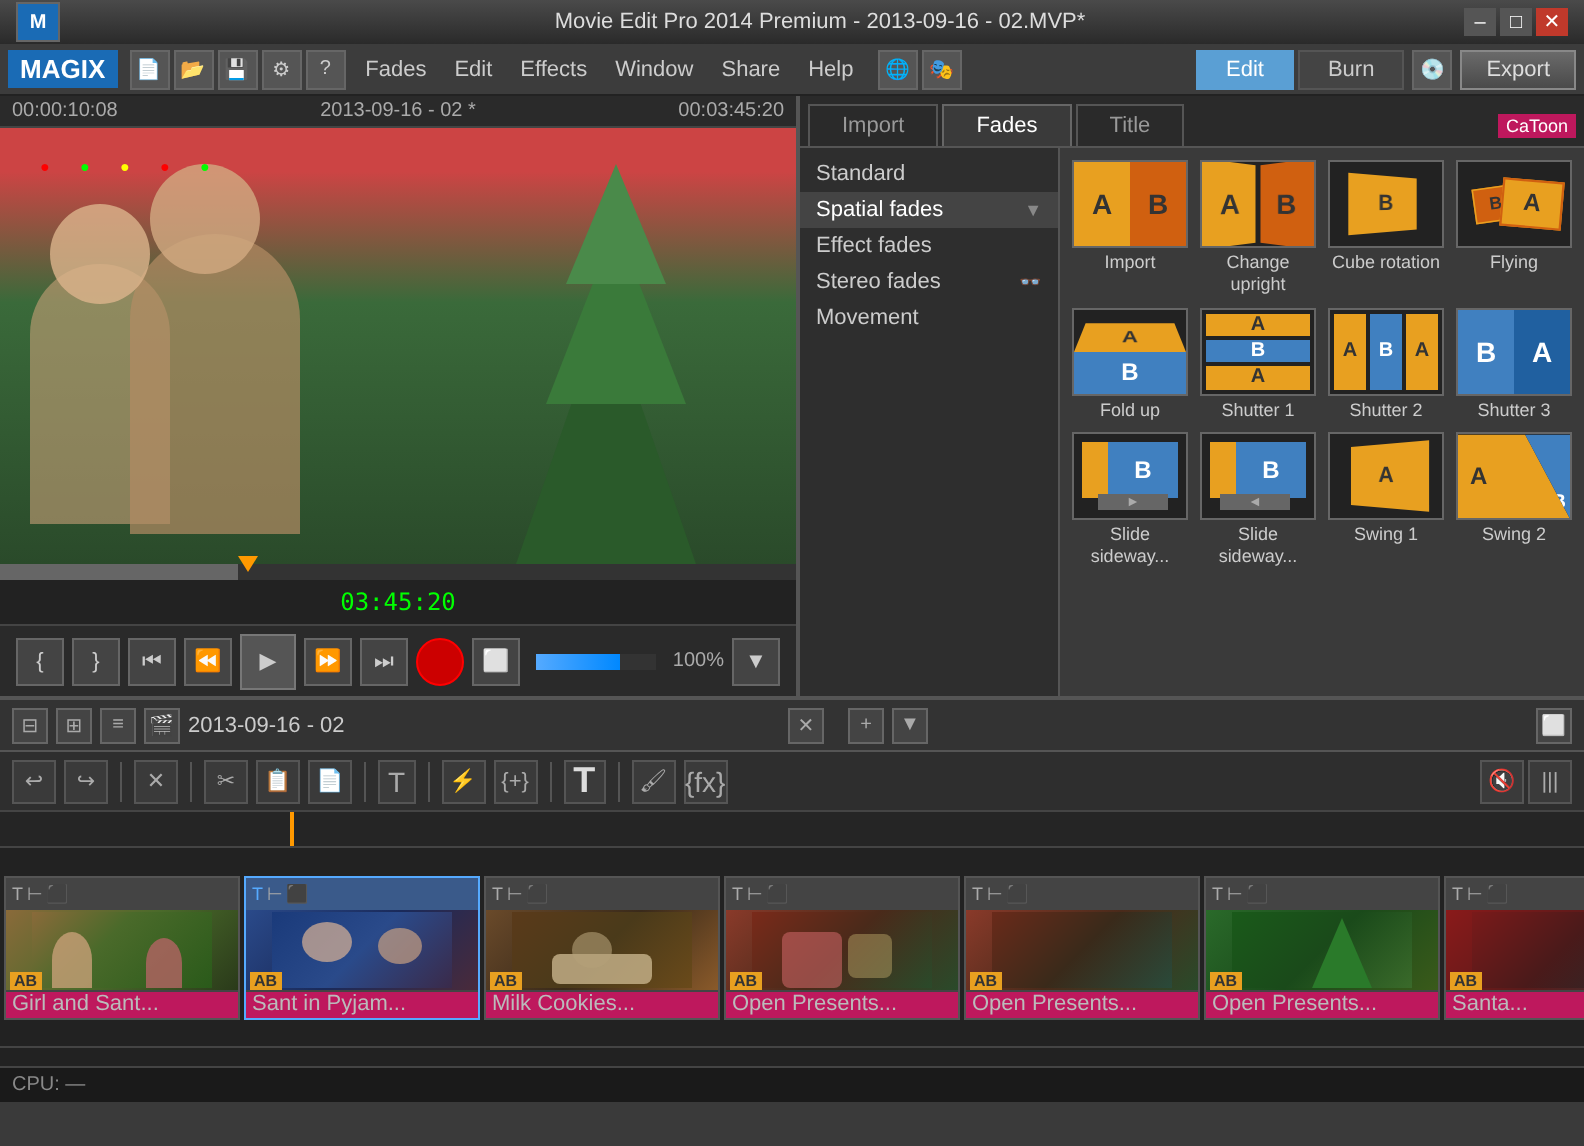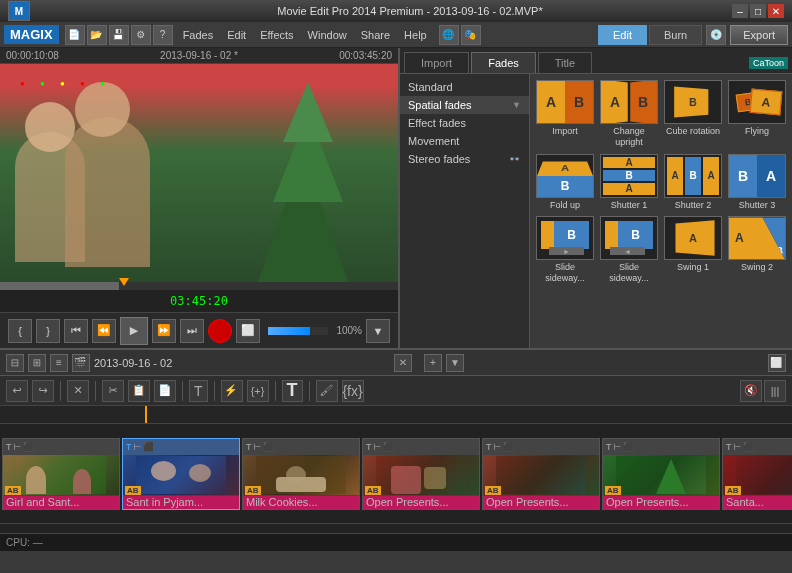--- a/index.html
+++ b/index.html
@@ -222,21 +222,21 @@
     .effects-tab {
       padding: 4px 16px;
       font-size: 11px;
       cursor: pointer;
       border: 1px solid #555;
       border-bottom: none;
     }
     .effects-tab.active { background: #3a3a3a; color: #fff; border-color: #666; }
     .effects-tab.inactive { background: #2a2a2a; color: #999; }
     .catoon-badge {
-      background: #0f766e;
+      background: #be185d;
       color: white;
       font-size: 9px;
       padding: 1px 4px;
       margin-left: auto;
       align-self: center;
     }
 
     .effects-sidebar {
       display: flex;
       flex: 1;
@@ -609,25 +609,25 @@
           <span>Standard</span>
         </div>
         <div class="effects-category active">
           <span>Spatial fades</span>
           <span class="arrow">▼</span>
         </div>
         <div class="effects-category">
           <span>Effect fades</span>
         </div>
         <div class="effects-category">
-          <span>Movement</span>
-        </div>
-        <div class="effects-category">
           <span>Stereo fades</span>
           <span style="margin-left:4px; font-size:9px;">👓</span>
+        </div>
+        <div class="effects-category">
+          <span>Movement</span>
         </div>
       </div>
 
       <div class="effects-grid">
 
         <div class="effect-item">
           <div class="effect-thumb">
             <div class="thumb-ab">
               <div class="thumb-left">A</div>
               <div class="thumb-right">B</div>

